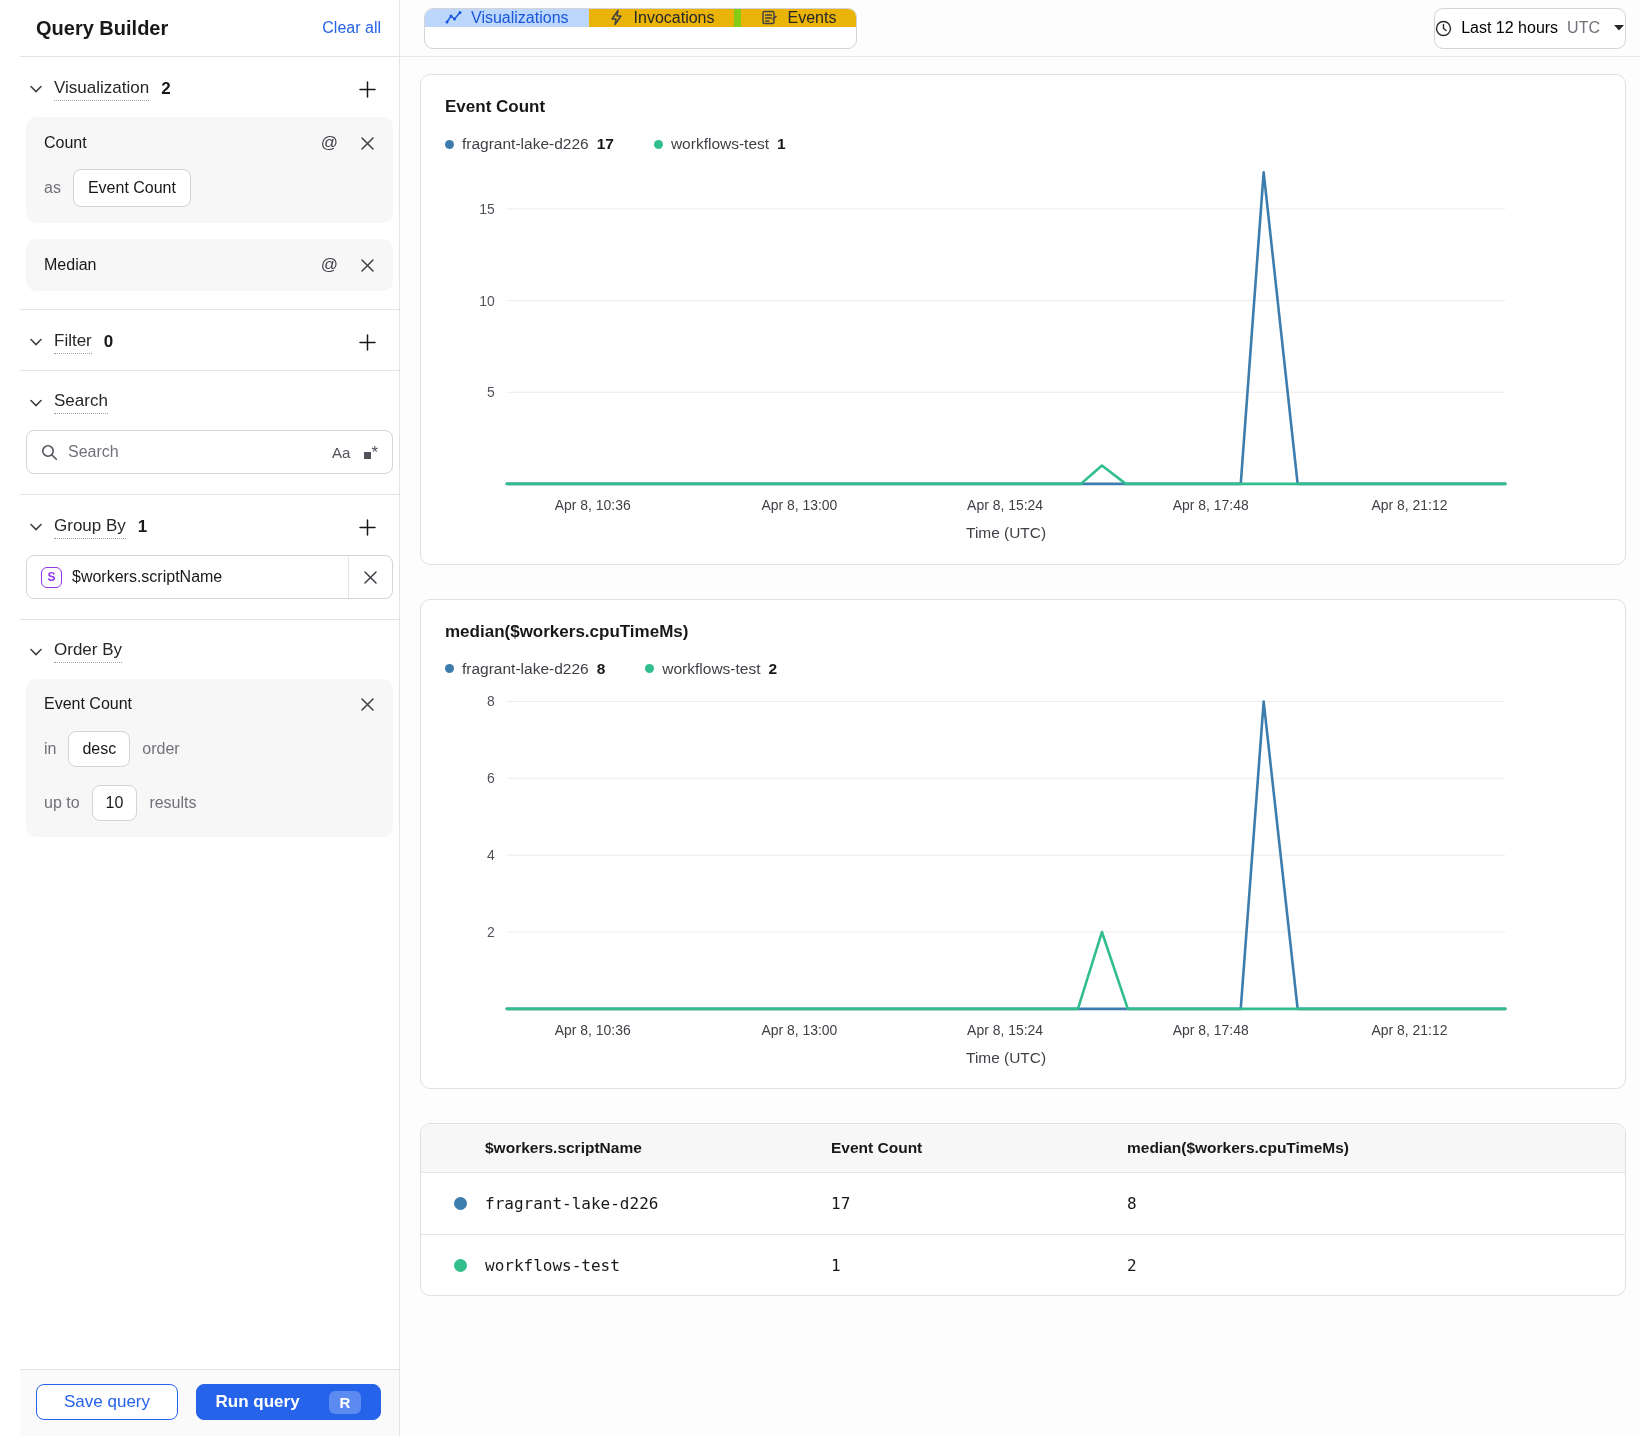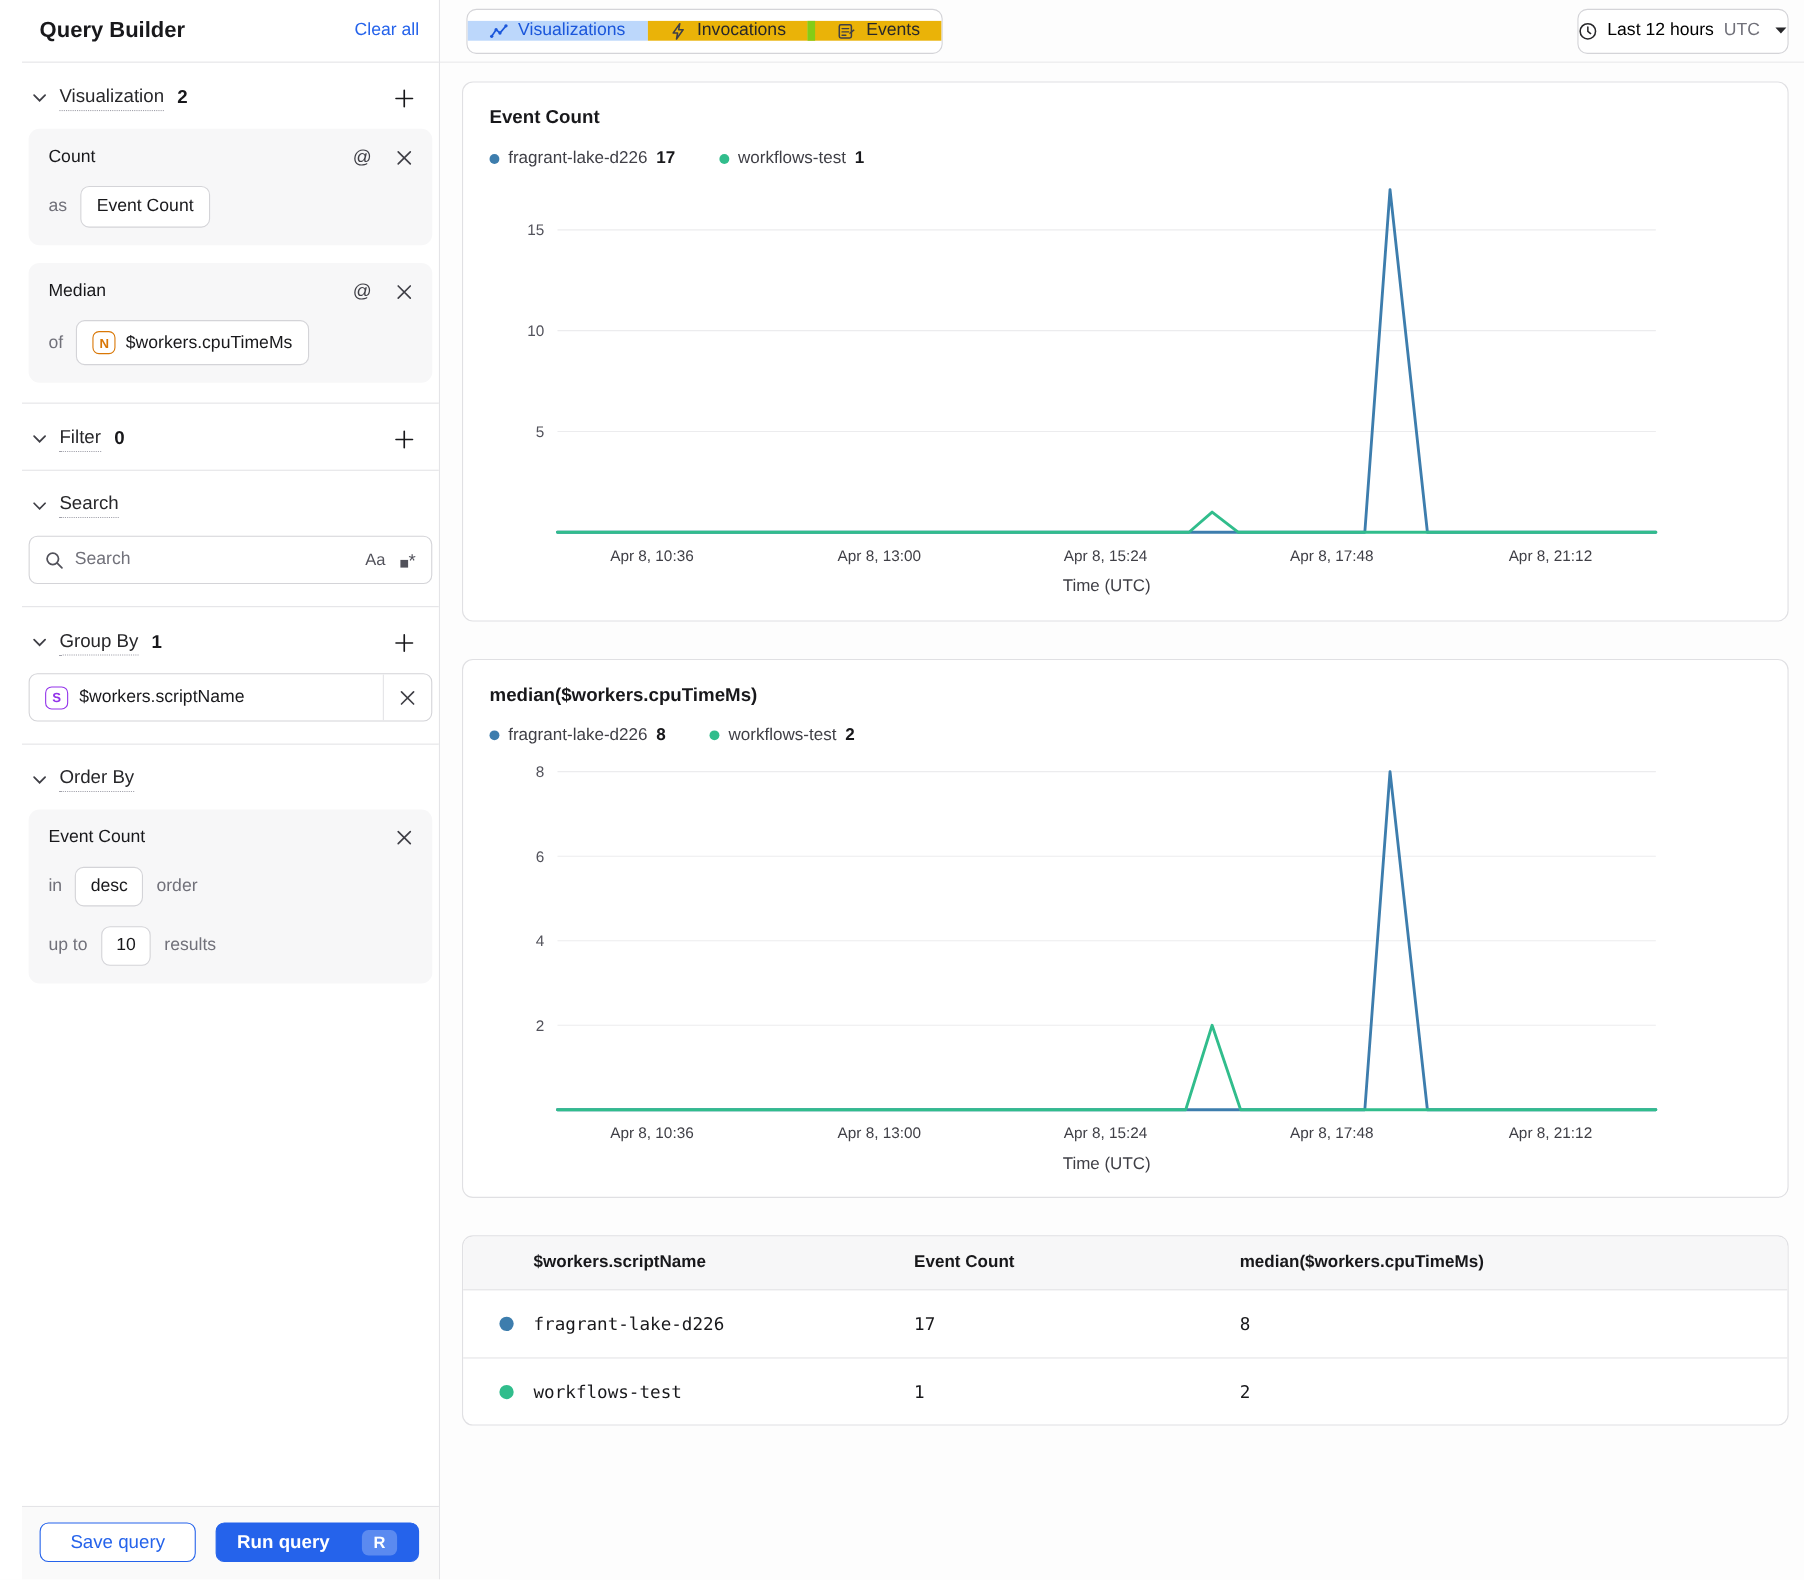--- a/index.html
+++ b/index.html
@@ -47,21 +47,21 @@
   .small-box { background:#fff; border:1px solid #d4d4d8; border-radius:8px; padding:8px 13px; font-size:16px; }
   .sb-footer { flex:0 0 auto; border-top:1px solid #e4e4e7; background:#fafafa; padding:14px 18px 16px 16px; display:flex; gap:18px; }
   .btn { height:36px; border-radius:8px; font-size:17px; display:flex; align-items:center; justify-content:center; cursor:pointer; font-family:inherit; }
   .btn-save { flex:0 0 142px; background:#fff; border:1px solid #2563eb; color:#2563eb; }
   .btn-run { flex:1; background:#2563eb; border:1px solid #2563eb; color:#fff; font-weight:600; gap:29px; }
   .run-badge { background:rgba(255,255,255,.25); border-radius:6px; padding:3px 11px; font-size:15px; font-weight:600; }
 
   
   .main { flex:1; display:flex; flex-direction:column; min-width:0; background:#fdfdfd; }
   .topbar { height:57px; flex:0 0 57px; display:flex; align-items:center; justify-content:space-between; padding:0 14px 0 24px; border-bottom:1px solid #e8e8ea; }
-  .tabs { display:flex; align-items:center; height:41px; border:1px solid #d4d4d8; border-radius:9px; overflow:hidden; background:#fff; }
+  .tabs { display:flex; align-items:flex-start; height:41px; border:1px solid #d4d4d8; border-radius:9px; overflow:hidden; background:#fff; }
   .tab { display:flex; align-items:center; gap:9px; padding:0 20px; font-size:16px; color:#27272a; cursor:pointer; background:#eab308; }
   .tab + .tab { border-left:7px solid #84cc16; }
   .tab.active { background:#bcd7fb; color:#1a56db; border-left:none; }
   .tab.active + .tab { border-left:none; }
   .time-btn { height:41px; display:flex; align-items:center; gap:9px; border:1px solid #d4d4d8; border-radius:9px; background:#fff; padding:0 0; font-size:16px; cursor:pointer; }
   .time-zone { color:#71717a; }
   .caret { margin-left:4px; }
   .content { flex:1; overflow:hidden; padding:17px 14px 0 20px; display:flex; flex-direction:column; gap:34px; }
   .panel { background:#fff; border:1px solid #e0e0e3; border-radius:10px; }
   .chart-card { padding:22px 24px 14px; }
@@ -132,27 +132,20 @@
         <div class="card">
           <div class="card-head">
             <span class="card-title">Median</span>
             <span class="card-icons">
               <span class="at-icon">@</span>
               <span class="x-icon">
                 <svg class="ic" width="15" height="15" viewBox="0 0 15 15">
                     <path d="M2 2l11 11M13 2L2 13" stroke="#3f3f46" stroke-width="1.5" stroke-linecap="round"></path>
                   </svg>
               </span>
-            </span>
-          </div>
-          <div class="card-row">
-            <span class="muted">of</span>
-            <span class="value-box">
-              <span class="type-badge type-n">N</span>
-              <span>$workers.cpuTimeMs</span>
             </span>
           </div>
         </div>
       </div>
 
       <div class="section">
         <div class="sec-head">
           <svg class="chev ic" viewBox="0 0 16 16">
               <path d="M3 5.5 8 10.5 13 5.5" fill="none" stroke="#3f3f46" stroke-width="1.6" stroke-linecap="round"></path>
             </svg>

